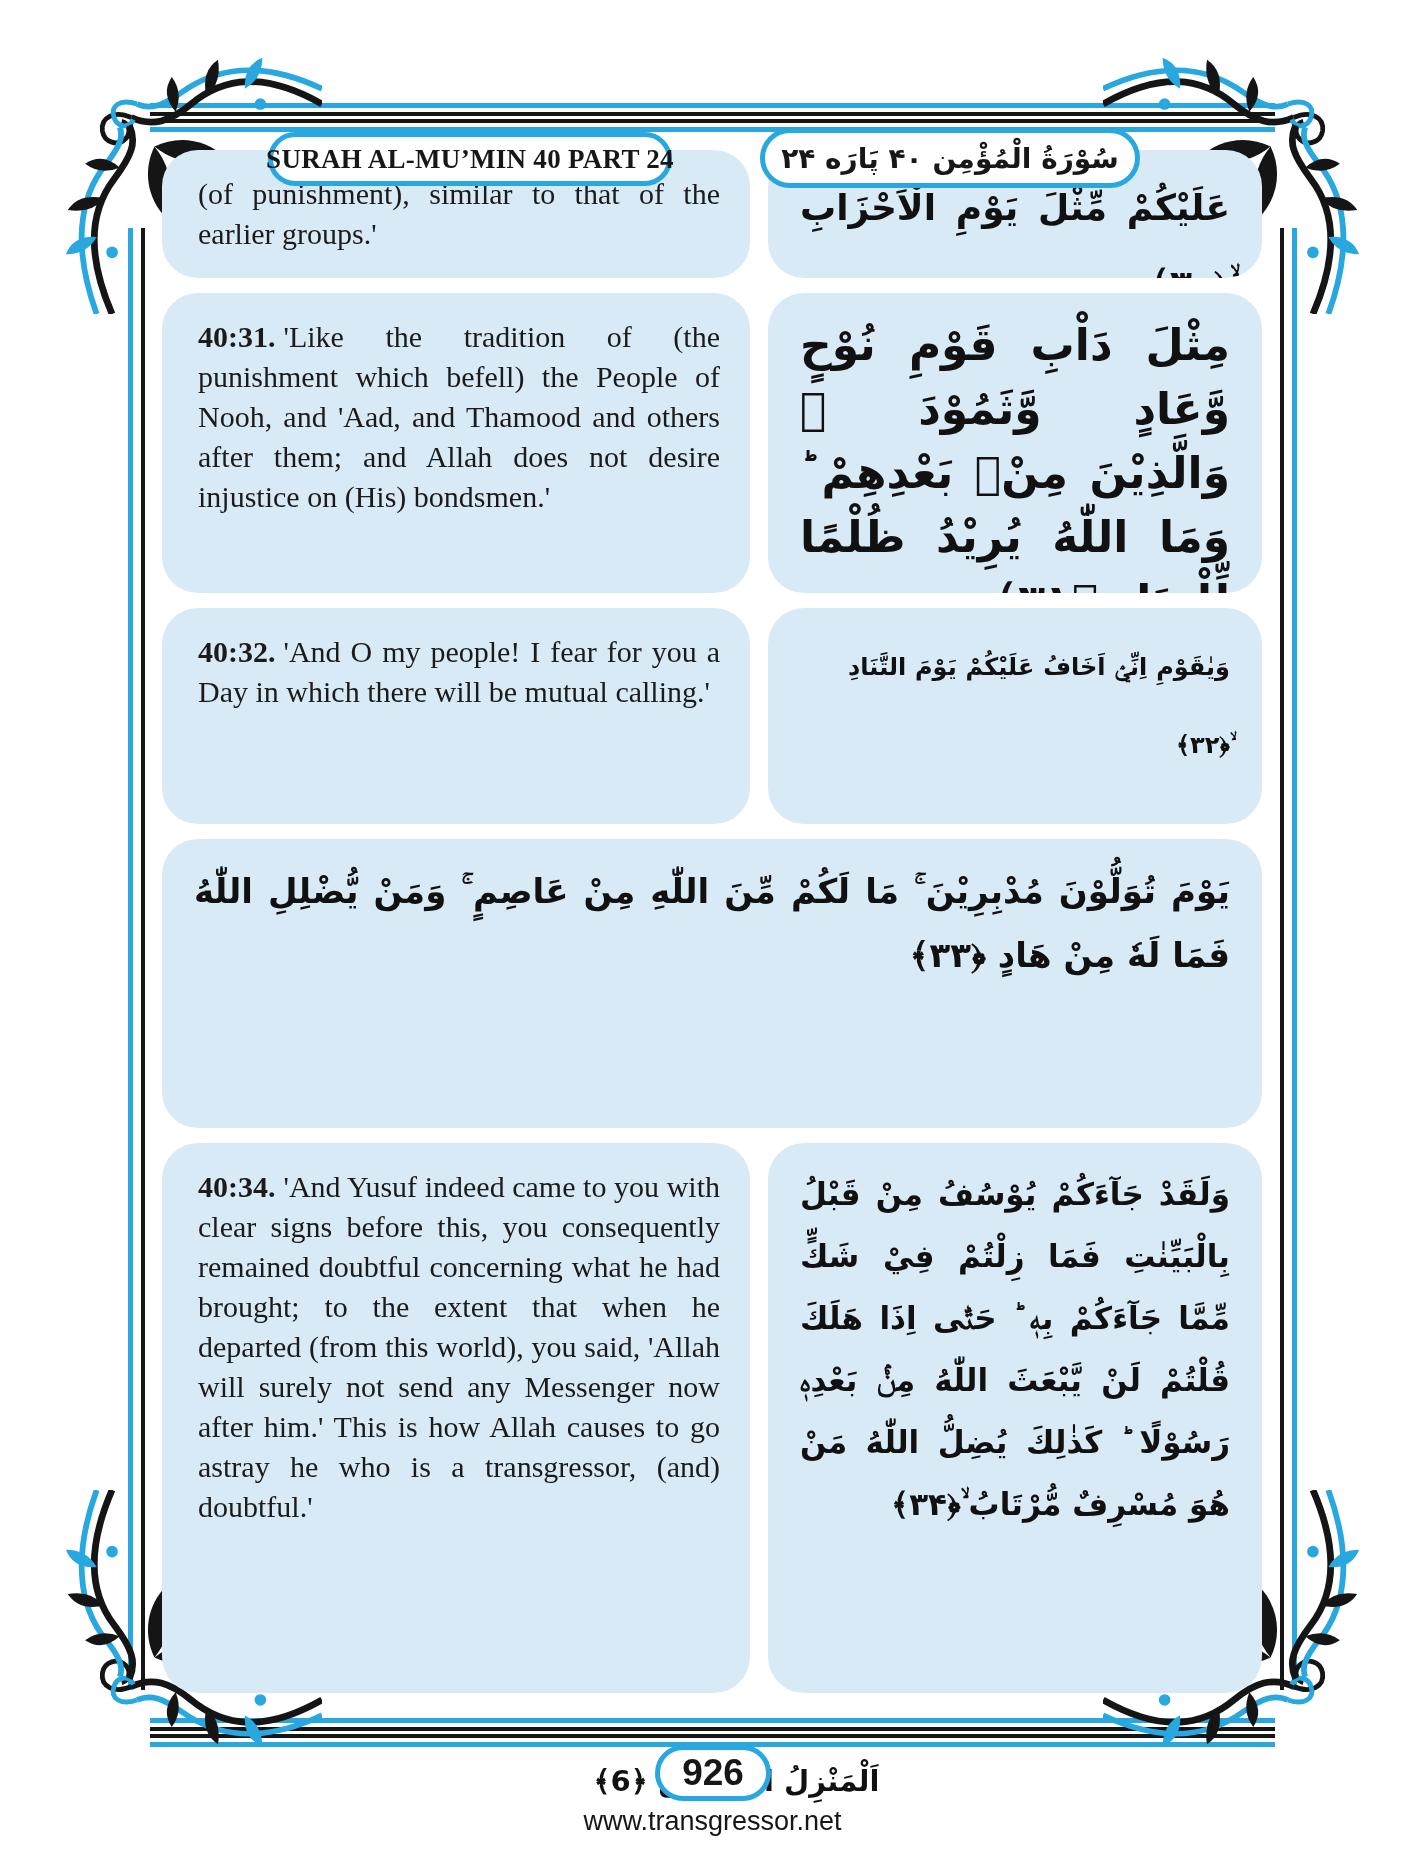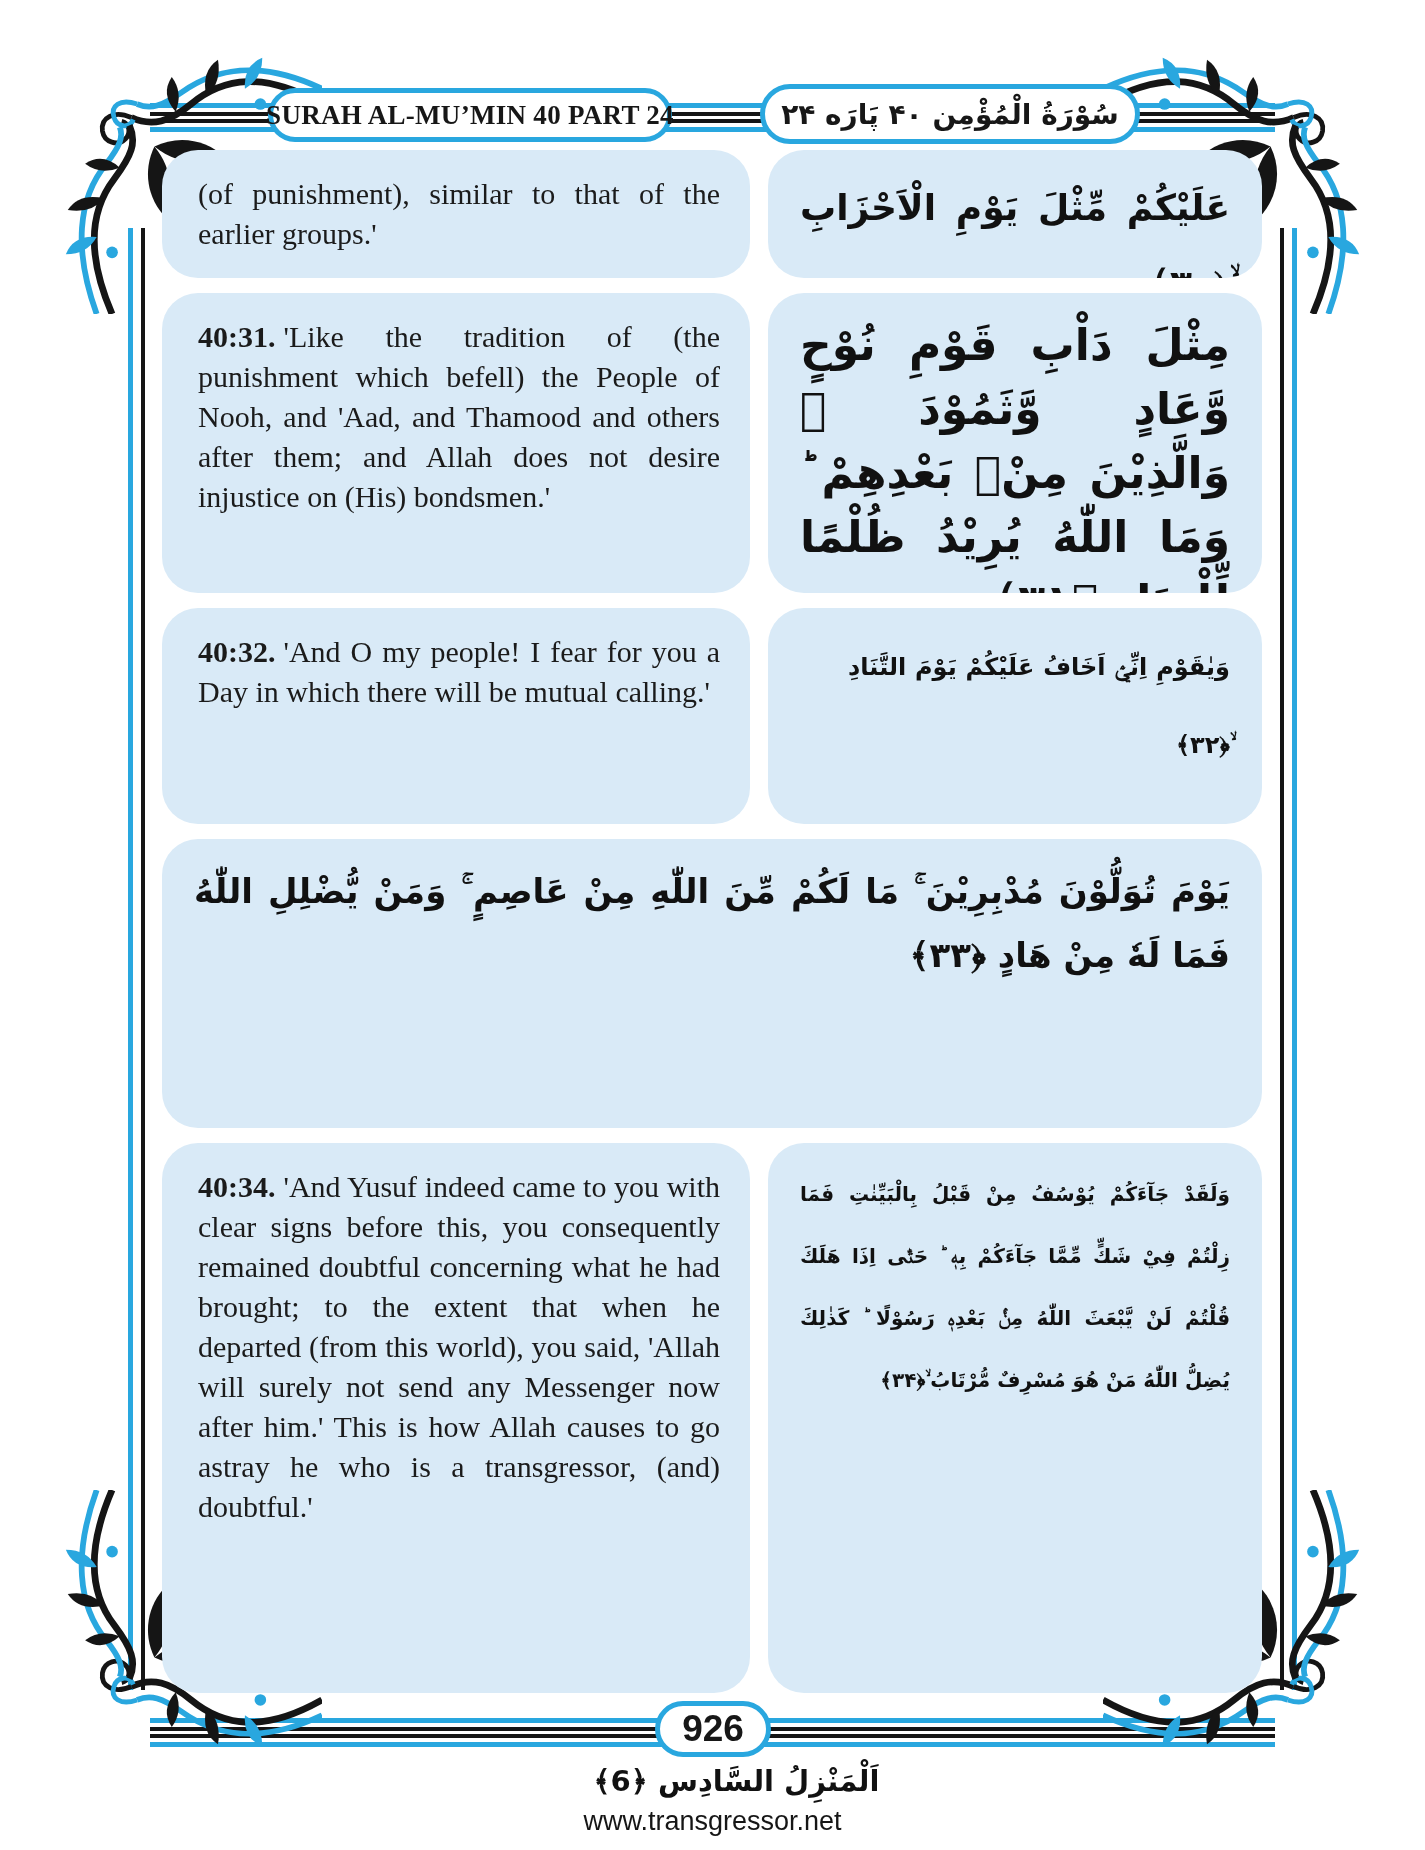--- a/index.html
+++ b/index.html
@@ -29,21 +29,21 @@
   .hstripe.bottom{top:1718px;}
   .vline{position:absolute;top:228px;height:1462px;z-index:1;}
   .vl-cy-l{left:128px;width:5px;background:var(--cy);}
   .vl-bk-l{left:141px;width:4px;background:#151515;}
   .vl-bk-r{right:141px;width:4px;background:#151515;}
   .vl-cy-r{right:128px;width:5px;background:var(--cy);}
   
   .pill{
     position:absolute;background:#fff;border:5px solid var(--cy);
     border-radius:32px;display:flex;align-items:center;justify-content:center;
-    z-index:3;box-sizing:border-box;color:var(--ink);
+    z-index:3;box-sizing:border-box;color:var(--ink);margin-top:44px;
   }
   .pill-title-en{left:268px;top:88px;width:404px;height:54px;
     font-weight:bold;font-size:27px;letter-spacing:.3px;white-space:nowrap;}
   .pill-title-ar{left:760px;top:84px;width:380px;height:60px;
     font-family:"DejaVu Sans",sans-serif;font-weight:bold;font-size:28px;white-space:nowrap;}
   .pill-pagenum{left:655px;top:1701px;width:116px;height:56px;border-radius:28px;
     font-family:Liberation Sans, sans-serif;font-weight:bold;font-size:37px;}
   
   .corner{position:absolute;width:260px;height:260px;z-index:2;pointer-events:none;}
   .c-tl{left:62px;top:54px;}
@@ -65,21 +65,21 @@
   .ref{font-weight:bold;padding-right:8px;margin-top:34px;}
   .ref:empty{padding:0;}
   .ar{
     font-family:"DejaVu Sans",sans-serif;font-weight:bold;color:#111;
     margin:0;direction:rtl;text-align:justify;
   }
   .row.r1 .ar{font-size:36px;line-height:76px;}
   .row.r2 .ar{font-size:44px;line-height:64px;}
   .row.r3 .ar{font-size:24px;line-height:78px;margin-left:48px;}
   .row.r4 .ar{font-size:34px;line-height:64px;}
-  .row.r5 .ar{font-size:20px;line-height:62px;}
+  .row.r5 .ar{font-size:31px;line-height:62px;}
   
   .manzil{
     position:absolute;left:0;right:0;top:1764px;text-align:center;z-index:2;
     font-family:"DejaVu Sans",sans-serif;font-weight:bold;font-size:29px;color:#111;
     direction:rtl;
     padding-left:48px;
   }
   .site{
     position:absolute;left:0;right:0;top:1806px;text-align:center;z-index:2;
     font-family:"Liberation Sans",sans-serif;font-size:27px;color:#161616;

